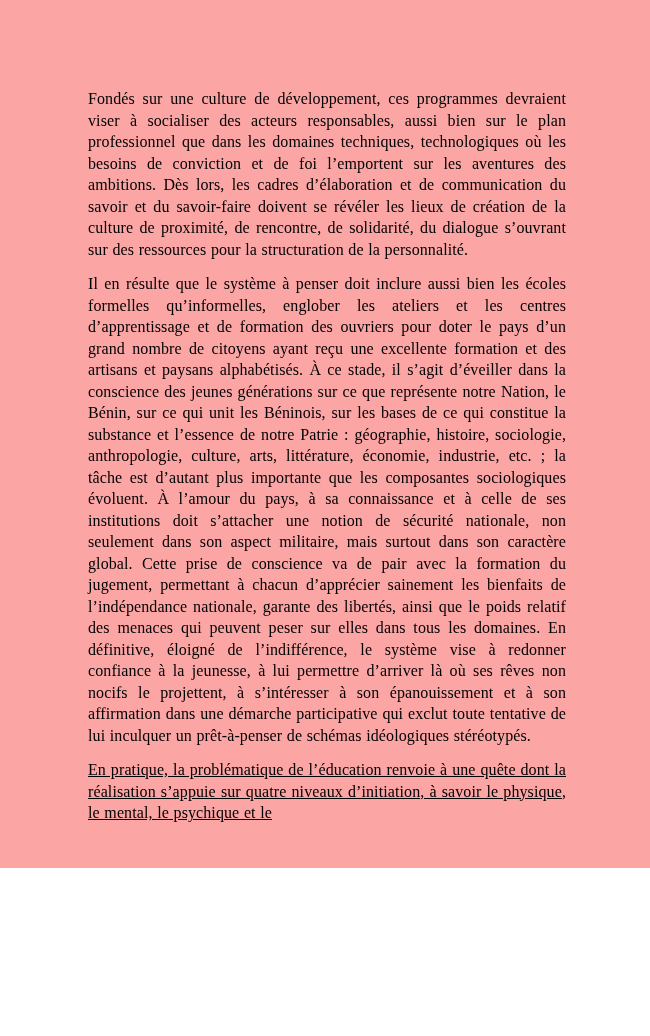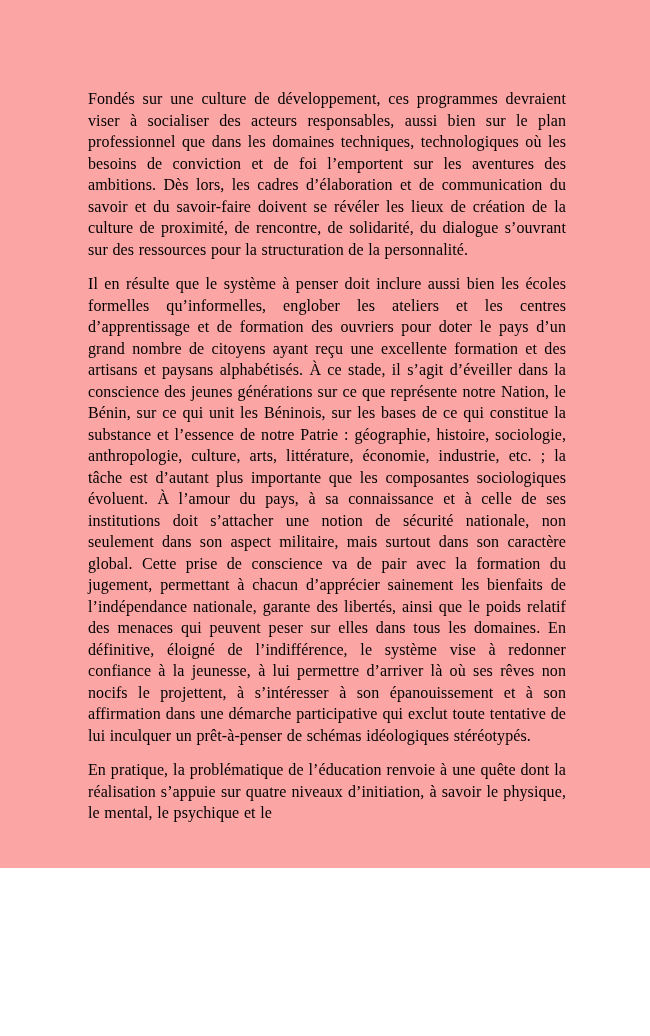--- a/index.html
+++ b/index.html
@@ -26,20 +26,21 @@
     margin: 0 0 13px 0;
     font-size: 16px;
     line-height: 21.5px;
     text-align: justify;
     text-justify: inter-word;
     letter-spacing: 0.1px;
     word-spacing: 0.5px;
   }
   .text-block p:last-child {
     margin-bottom: 0;
+    text-decoration: underline;
   }
   .page-number {
     position: absolute;
     left: 0;
     top: 963px;
     width: 100%;
     font-size: 16px;
     line-height: 21px;
     color: #000000;
   }

